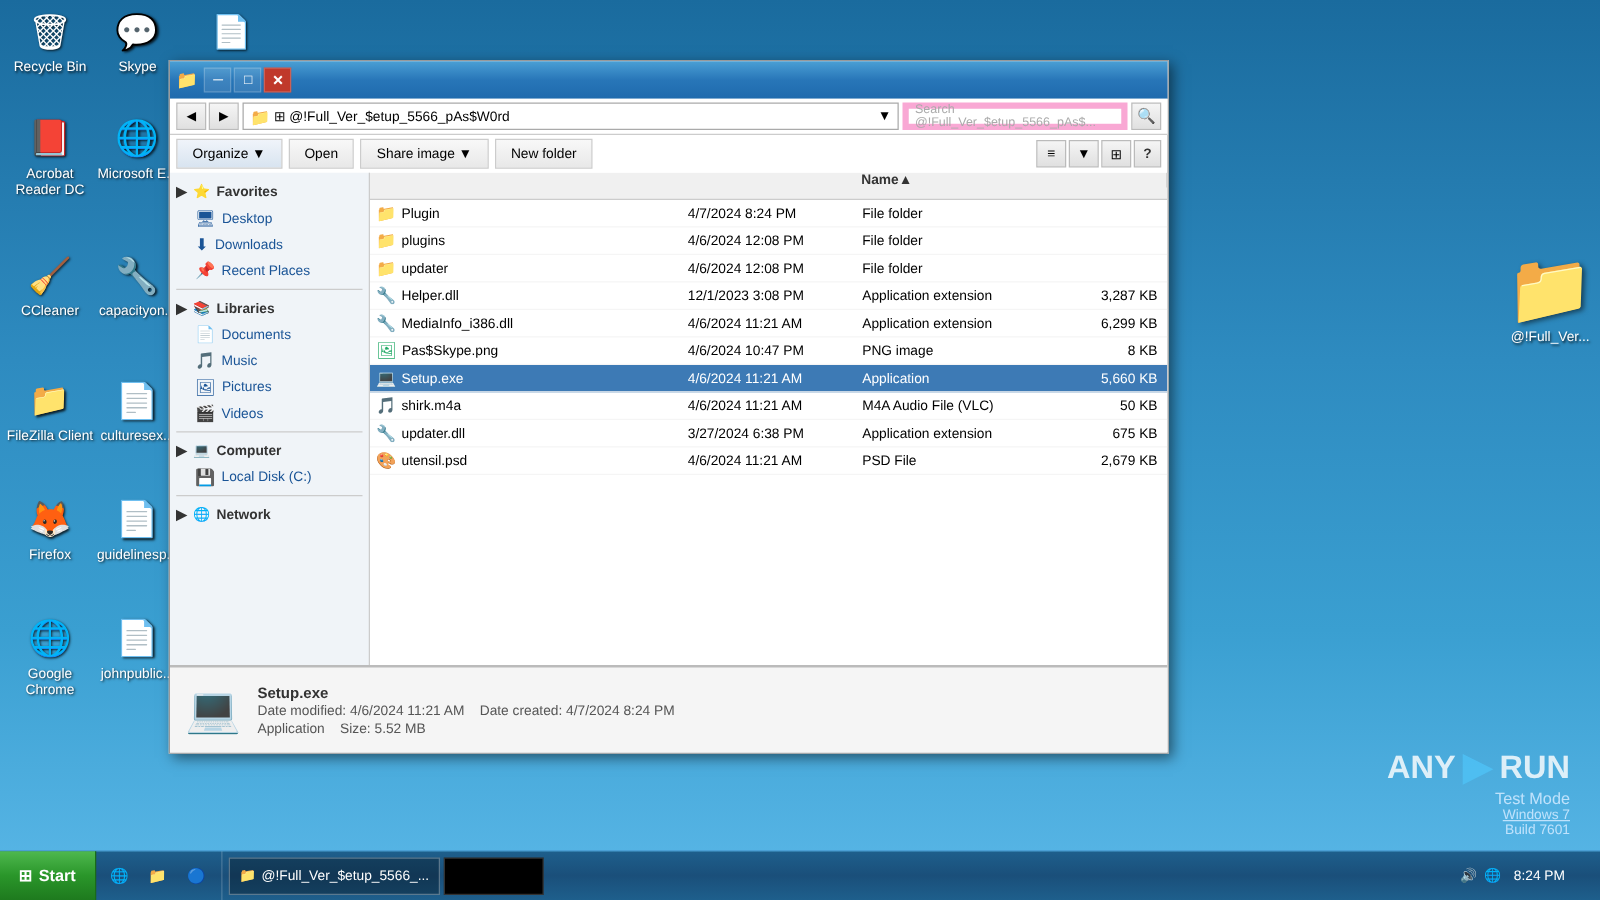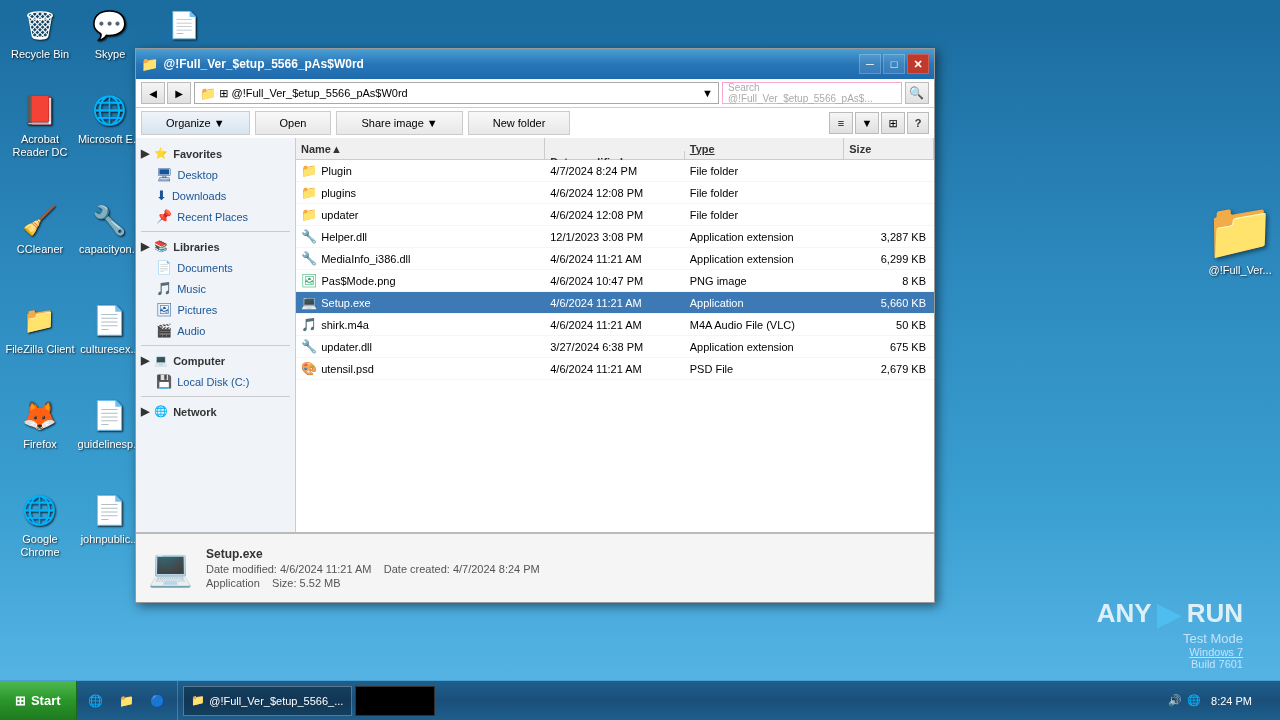--- a/index.html
+++ b/index.html
@@ -197,21 +197,21 @@
       background: white;
       padding: 0 5px;
       font-size: 11px;
       display: flex;
       align-items: center;
       gap: 3px;
     }
     .search-box {
       width: 180px;
       height: 22px;
-      border: 1px solid #f9a8d4;
+      border: 5px solid #f9a8d4;
       background: white;
       padding: 0 5px;
       font-size: 11px;
       display: flex;
       align-items: center;
     }
     .search-btn {
       width: 24px;
       height: 22px;
       background: linear-gradient(180deg, #f5f5f5, #e0e0e0);
@@ -223,21 +223,21 @@
     }
 
     .toolbar-actions {
       display: flex;
       align-items: center;
       padding: 2px 5px;
       gap: 5px;
       height: 30px;
     }
     .action-btn {
-      padding: 2px 24px;
+      padding: 2px 12px;
       background: linear-gradient(180deg, #f8f8f8, #e8e8e8);
       border: 1px solid #ccc;
       cursor: pointer;
       font-size: 11px;
       display: flex;
       align-items: center;
       gap: 3px;
       height: 24px;
     }
     .action-btn.organize { 
@@ -316,25 +316,26 @@
 
     
     .file-panel {
       flex: 1;
       display: flex;
       flex-direction: column;
       overflow: hidden;
     }
     .column-headers {
       display: flex;
-      align-items: flex-start;
+      align-items: flex-end;
       background: #f0f0f0;
       border-bottom: 1px solid #ccc;
       height: 22px;
       padding: 0;
+      flex-direction: column;
     }
     .col-header {
       font-size: 11px;
       font-weight: bold;
       color: #333;
       padding: 0 5px;
       border-right: 1px solid #ccc;
       height: 100%;
       display: flex;
       align-items: center;
@@ -485,21 +486,20 @@
 
   <div style="position:absolute;top:198px;right:5px;display:flex;flex-direction:column;align-items:center;color:white;">
     <div style="font-size:56px;color:#f5c542;text-shadow:2px 2px 4px rgba(0,0,0,0.5);">📁</div>
     <div style="font-size:11px;color:white;text-shadow:1px 1px 2px rgba(0,0,0,0.8);text-align:center;">@!Full_Ver...</div>
   </div>
 
   <div class="window">
 
     <div class="window-titlebar">
       <span class="title-icon">📁</span>
-      <span class="title-text">@!Full_Ver_$etup_5566_pAs$W0rd</span>
       <div class="window-controls">
         <div class="win-btn">─</div>
         <div class="win-btn">□</div>
         <div class="win-btn close">✕</div>
       </div>
     </div>
 
     <div class="address-bar">
       <div class="nav-buttons">
         <div class="nav-btn">◀</div>
@@ -572,21 +572,21 @@
         <div class="nav-item">
           <span class="nav-icon">🎵</span>
           <span>Music</span>
         </div>
         <div class="nav-item">
           <span class="nav-icon">🖼</span>
           <span>Pictures</span>
         </div>
         <div class="nav-item">
           <span class="nav-icon">🎬</span>
-          <span>Audio</span>
+          <span>Videos</span>
         </div>
         <div class="nav-divider"></div>
         <div class="nav-section-header">
           <span>▶</span>
           <span>💻</span>
           <span>Computer</span>
         </div>
         <div class="nav-item">
           <span class="nav-icon">💾</span>
           <span>Local Disk (C:)</span>
@@ -663,21 +663,21 @@
               <span>MediaInfo_i386.dll</span>
             </div>
             <div class="file-cell file-cell-date">4/6/2024 11:21 AM</div>
             <div class="file-cell file-cell-type">Application extension</div>
             <div class="file-cell file-cell-size">6,299 KB</div>
           </div>
 
           <div class="file-row">
             <div class="file-cell file-cell-name">
               <span class="file-icon png-icon">🖼</span>
-              <span>Pas$Mode.png</span>
+              <span>Pas$Skype.png</span>
             </div>
             <div class="file-cell file-cell-date">4/6/2024 10:47 PM</div>
             <div class="file-cell file-cell-type">PNG image</div>
             <div class="file-cell file-cell-size">8 KB</div>
           </div>
 
           <div class="file-row selected">
             <div class="file-cell file-cell-name">
               <span class="file-icon">💻</span>
               <span>Setup.exe</span>
@@ -735,21 +735,21 @@
         <div class="details-meta">
           <span>Application</span>
           &nbsp;&nbsp;
           <span>Size:</span>
           <span>5.52 MB</span>
         </div>
       </div>
     </div>
   </div>
 
-  <div class="test-mode" style="bottom:50px;right:37px;">
+  <div class="test-mode" style="bottom:50px;right:24px;">
     <div style="display:flex;align-items:center;gap:6px;font-size:26px;font-weight:bold;color:white;opacity:0.9;">
       <span>ANY</span>
       <span style="color:#4fc3f7;font-size:30px;">▶</span>
       <span>RUN</span>
     </div>
     <div style="font-size:13px;color:#cce8ff;text-align:right;">Test Mode</div>
     <div style="font-size:11px;color:#cce8ff;text-align:right;text-decoration:underline;">Windows 7</div>
     <div style="font-size:11px;color:#cce8ff;text-align:right;">Build 7601</div>
   </div>
 

